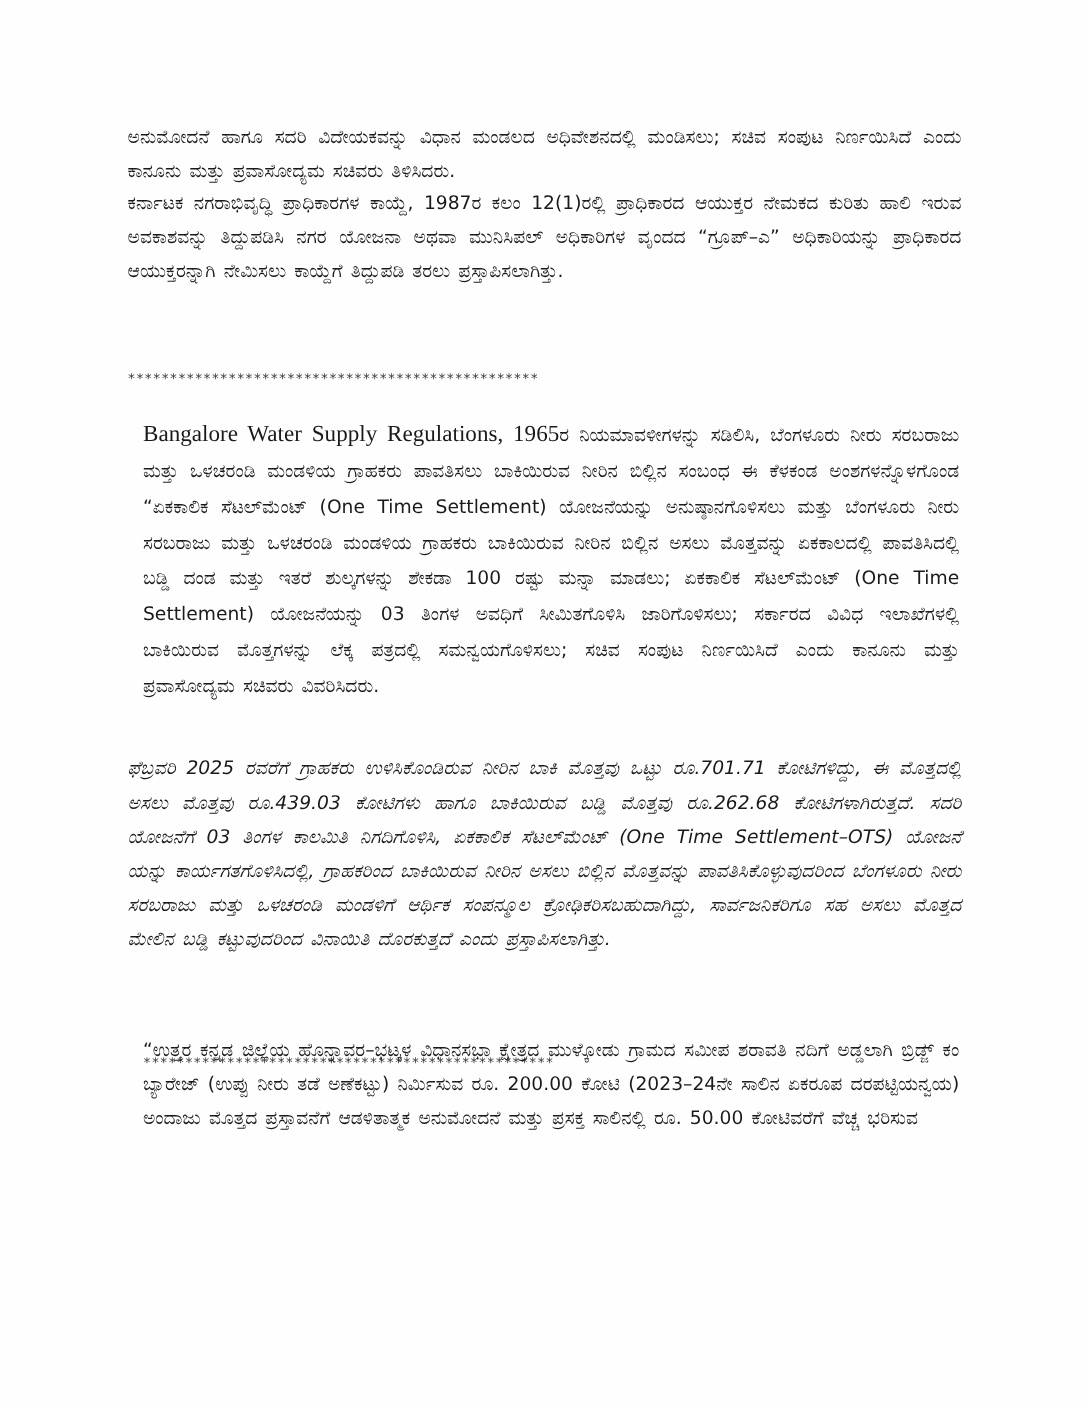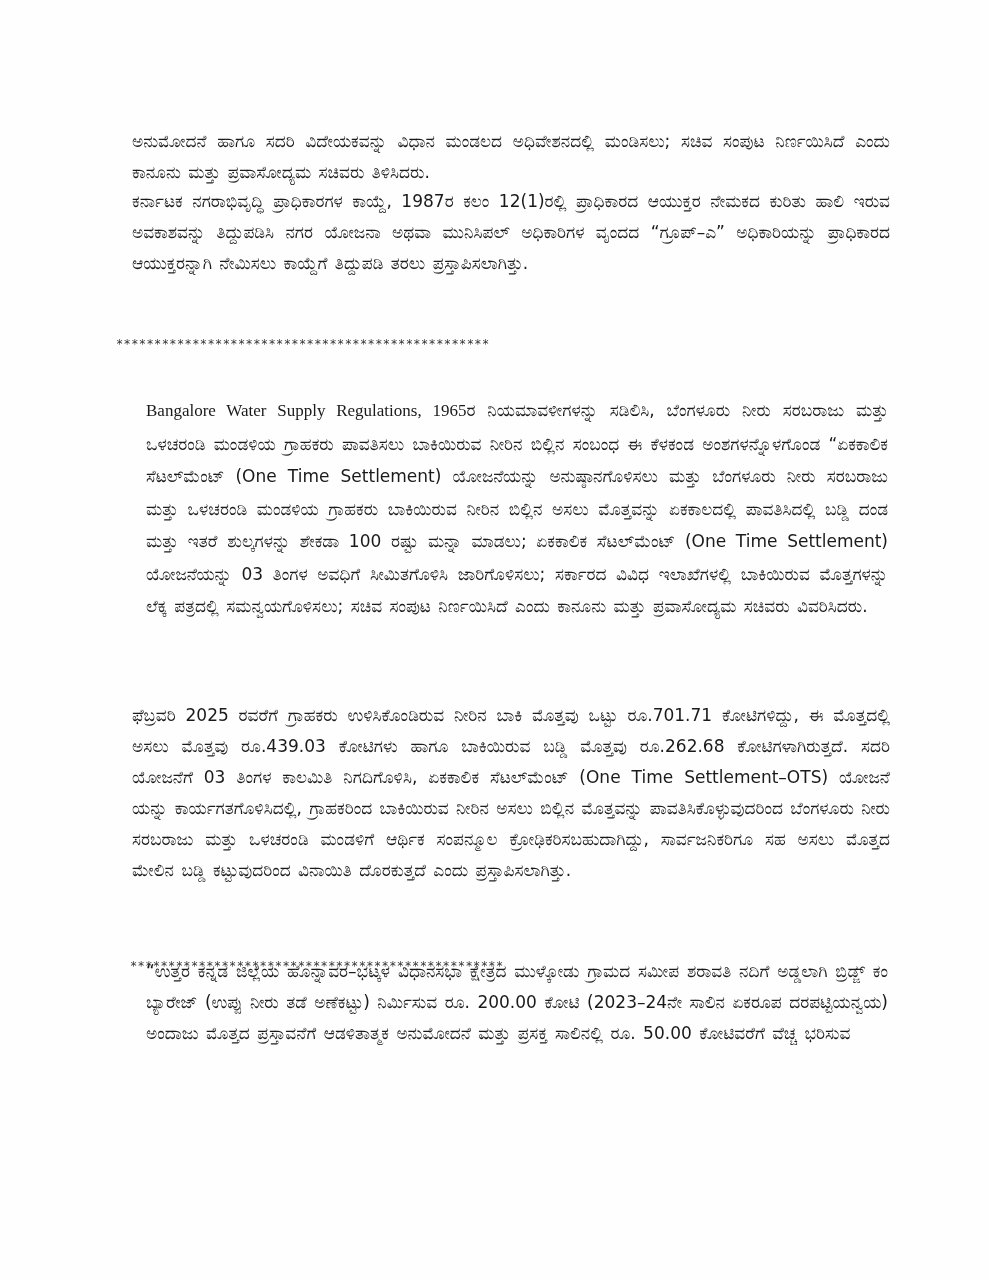--- a/index.html
+++ b/index.html
@@ -23,27 +23,27 @@
       background: #fefefe;
     }
     .para {
       position: absolute;
       font-family: "DejaVu Sans", "Liberation Serif", sans-serif;
       font-size: 17px;
       line-height: 31px;
       text-align: justify;
       text-align-last: left;
       word-spacing: 2px;
-      margin: 16px;
+      margin: 0;
     }
     .p1 { left: 116px; top: 110px; width: 758px; }
     .p2 { left: 116px; top: 170px; width: 758px; }
     .p3 { left: 130px; top: 378px; width: 742px; line-height: 32.5px; }
-    .p3 .lead { font-family: "Liberation Serif", "DejaVu Serif", serif; font-size: 17px; }
-    .p4 { left: 116px; top: 684px; width: 758px; }
+    .p3 .lead { font-family: "Liberation Serif", "DejaVu Serif", serif; font-size: 21px; }
+    .p4 { left: 116px; top: 684px; width: 758px; font-style: italic; }
     .p5 { left: 130px; top: 940px; width: 742px; }
     .sep {
       position: absolute;
       font-family: "DejaVu Sans Mono", "Liberation Mono", monospace;
       font-size: 12px;
       letter-spacing: 0.4px;
       color: #333;
       margin: 0;
       white-space: nowrap;
     }

